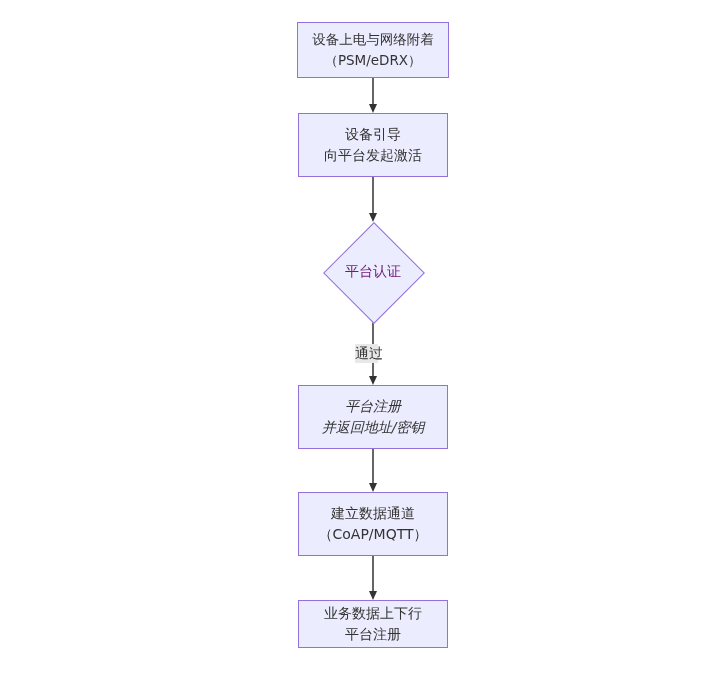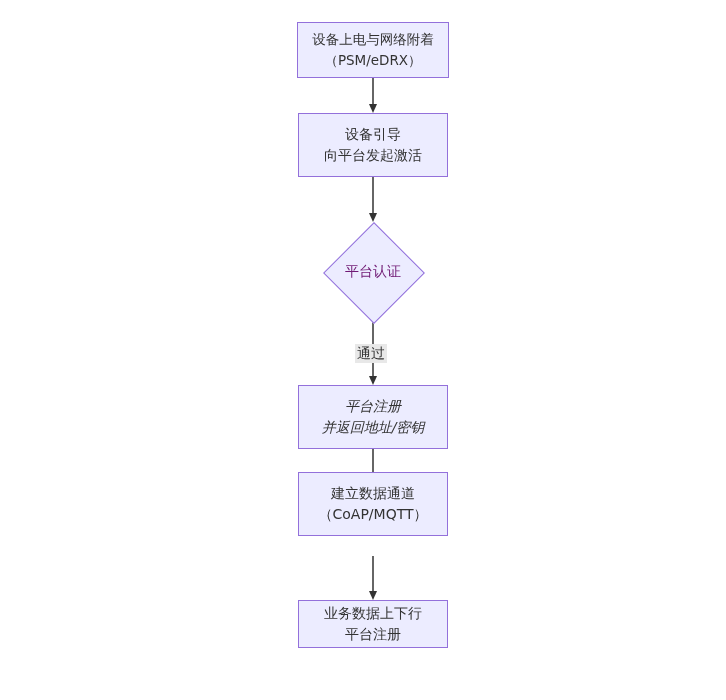--- a/index.html
+++ b/index.html
@@ -27,21 +27,21 @@
     flex-direction: column;
     align-items: center;
     justify-content: center;
     text-align: center;
     z-index: 2;
   }
   .node span { display: block; white-space: nowrap; }
   #node-power-attach { left: 297px; top: 22px;  width: 152px; height: 56px; font-size: 13.5px; }
   #node-bootstrap    { left: 298px; top: 113px; width: 150px; height: 64px; }
   #node-register     { left: 298px; top: 385px; width: 150px; height: 64px; font-style: italic; }
-  #node-channel      { left: 298px; top: 472px; width: 150px; height: 64px; }
+  #node-channel      { left: 298px; top: 492px; width: 150px; height: 64px; }
   #node-business     { left: 298px; top: 600px; width: 150px; height: 48px; }
 
   .diamond-wrap {
     position: absolute;
     left: 323px; top: 222px;
     width: 100px; height: 100px;
     z-index: 2;
   }
   .diamond-shape {
     position: absolute;
@@ -59,21 +59,21 @@
     align-items: center;
     justify-content: center;
     color: #701a75;
     font-size: 14px;
     white-space: nowrap;
   }
 
   .edge-label {
     position: absolute;
     left: 355px; top: 344px;
-    width: 32px; height: 19px;
+    width: 23px; height: 19px;
     background: #e8e8e8;
     color: #333333;
     font-size: 14px;
     line-height: 19px;
     text-align: center;
     z-index: 3;
     white-space: nowrap;
   }
 
   #edges-svg {

